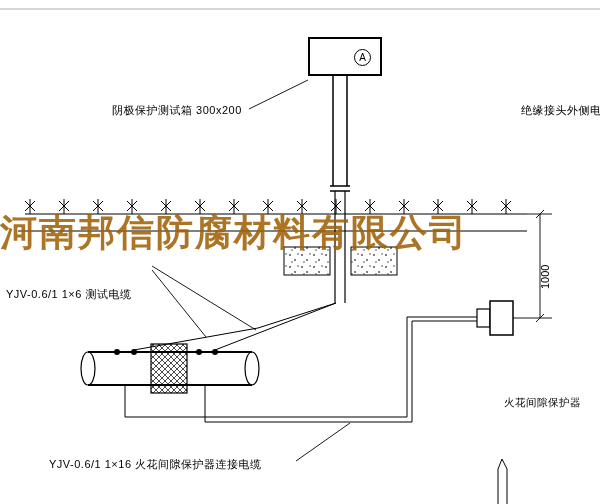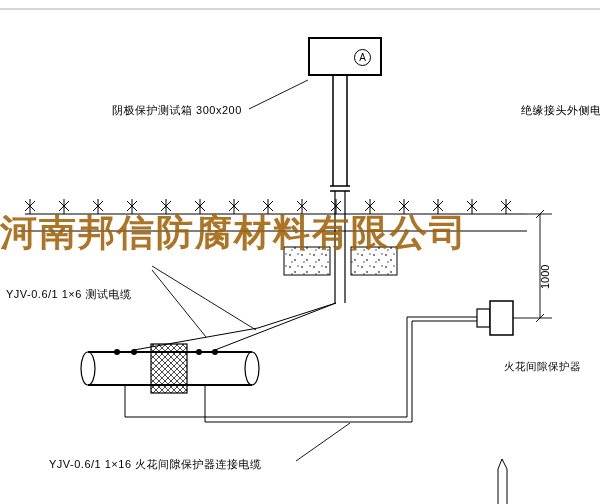--- a/index.html
+++ b/index.html
@@ -13,21 +13,21 @@
     color: #000;
   }
   #linework { position: absolute; left: 0; top: 0; }
   .lbl {
     position: absolute;
     font-size: 11px;
     white-space: nowrap;
     color: #000;
     letter-spacing: 0.5px;
   }
-  .lbl-small { font-size: 10.5px; }
+  .lbl-small { font-size: 10.5px; margin-top: 36px; }
   #ammeter-circle {
     position: absolute;
     left: 354px; top: 49px;
     width: 15px; height: 15px;
     border: 1px solid #000;
     border-radius: 50%;
     font-size: 10px;
     line-height: 15px;
     text-align: center;
   }

